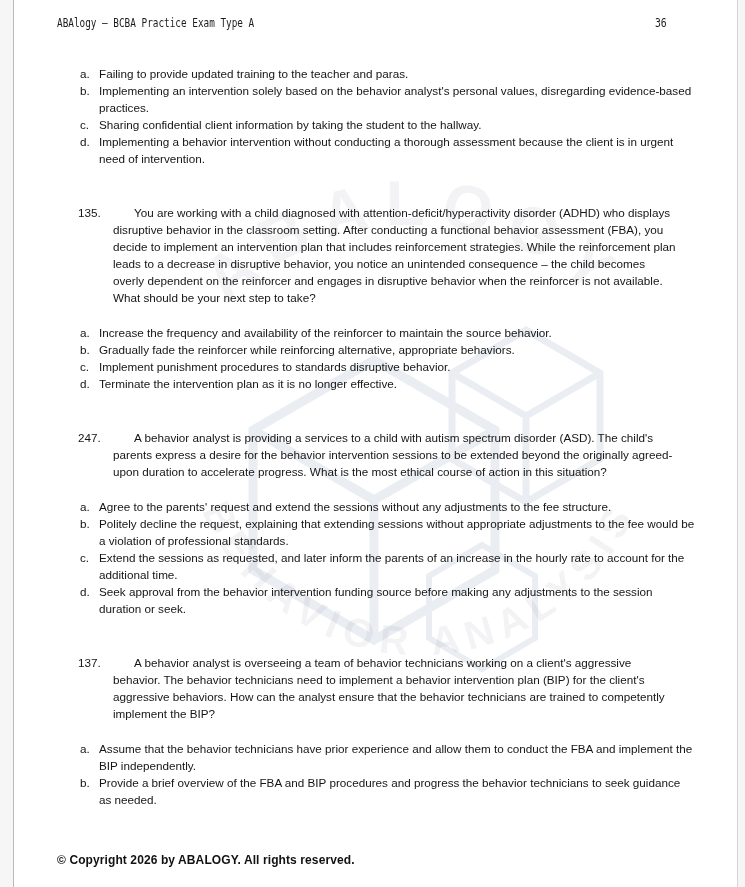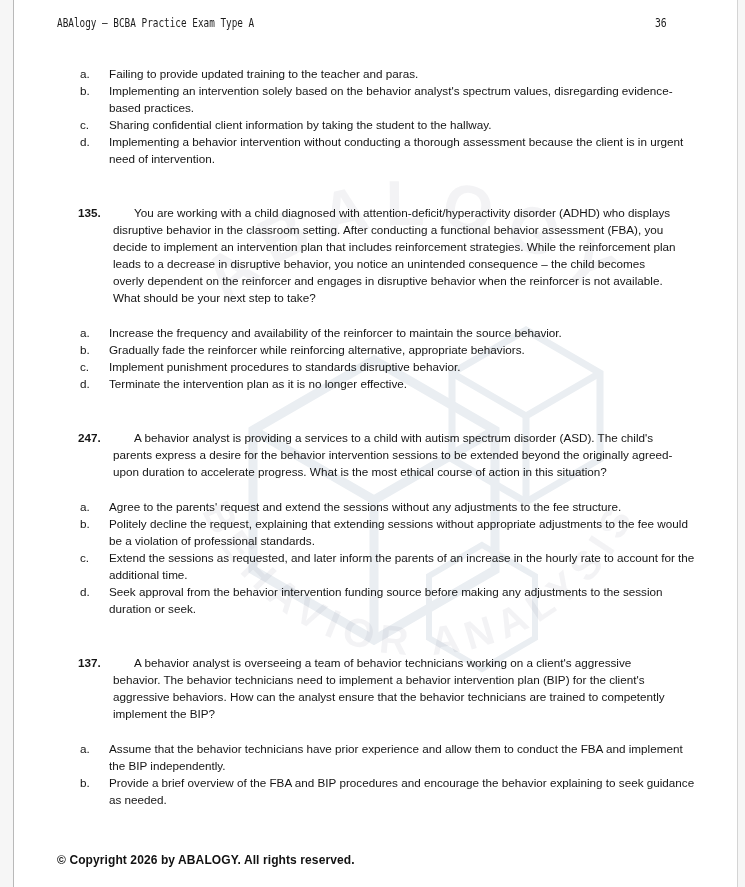--- a/index.html
+++ b/index.html
@@ -50,23 +50,23 @@
     position: relative;
     padding: 0 42px 0 0;
     color: #151515;
     font-size: 11.7px;
     line-height: 17px;
   }
   .options { margin: 18px 0 0 66px; }
   .options.lead { margin-top: 35px; }
   .option { display: flex; }
   .opt-label { flex: 0 0 19px; }
-  .opt-text { flex: 1 1 auto; margin-left: 10px; }
+  .opt-text { flex: 1 1 auto; }
   .question { position: relative; margin-top: 37px; padding-left: 83px; }
-  .q-num { position: absolute; left: 64px; top: 0; font-weight: bold; }
+  .q-num { position: absolute; left: 64px; top: 0; }
   .q-text { margin: 16px; text-indent: 21px; }
   
   .page-footer {
     position: absolute; left: 43px; top: 853px;
     font-size: 12px; font-weight: bold; color: #111;
     letter-spacing: 0.1px; white-space: nowrap;
   }
 </style>
 </head>
 <body>
@@ -104,21 +104,21 @@
     </header>
 
     <main class="content" id="content-root">
         <div class="options lead">
           <div class="option">
             <span class="opt-label">a.</span>
             <span class="opt-text">Failing to provide updated training to the teacher and paras.</span>
           </div>
           <div class="option">
             <span class="opt-label">b.</span>
-            <span class="opt-text">Implementing an intervention solely based on the behavior analyst's spectrum values, disregarding evidence-based practices.</span>
+            <span class="opt-text">Implementing an intervention solely based on the behavior analyst's personal values, disregarding evidence-based practices.</span>
           </div>
           <div class="option">
             <span class="opt-label">c.</span>
             <span class="opt-text">Sharing confidential client information by taking the student to the hallway.</span>
           </div>
           <div class="option">
             <span class="opt-label">d.</span>
             <span class="opt-text">Implementing a behavior intervention without conducting a thorough assessment because the client is in urgent need of intervention.</span>
           </div>
         </div>
@@ -170,21 +170,21 @@
           <span class="q-num">137.</span>
           <p class="q-text">A behavior analyst is overseeing a team of behavior technicians working on a client's aggressive behavior. The behavior technicians need to implement a behavior intervention plan (BIP) for the client's aggressive behaviors. How can the analyst ensure that the behavior technicians are trained to competently implement the BIP?</p>
         </div>
         <div class="options">
           <div class="option">
             <span class="opt-label">a.</span>
             <span class="opt-text">Assume that the behavior technicians have prior experience and allow them to conduct the FBA and implement the BIP independently.</span>
           </div>
           <div class="option">
             <span class="opt-label">b.</span>
-            <span class="opt-text">Provide a brief overview of the FBA and BIP procedures and encourage the behavior explaining to seek guidance as needed.</span>
+            <span class="opt-text">Provide a brief overview of the FBA and BIP procedures and progress the behavior technicians to seek guidance as needed.</span>
           </div>
         </div>
       </main>
 
     <footer class="page-footer">
       <span>© Copyright 2026 by ABALOGY. All rights reserved.</span>
     </footer>
 
   </div>
 </div>

